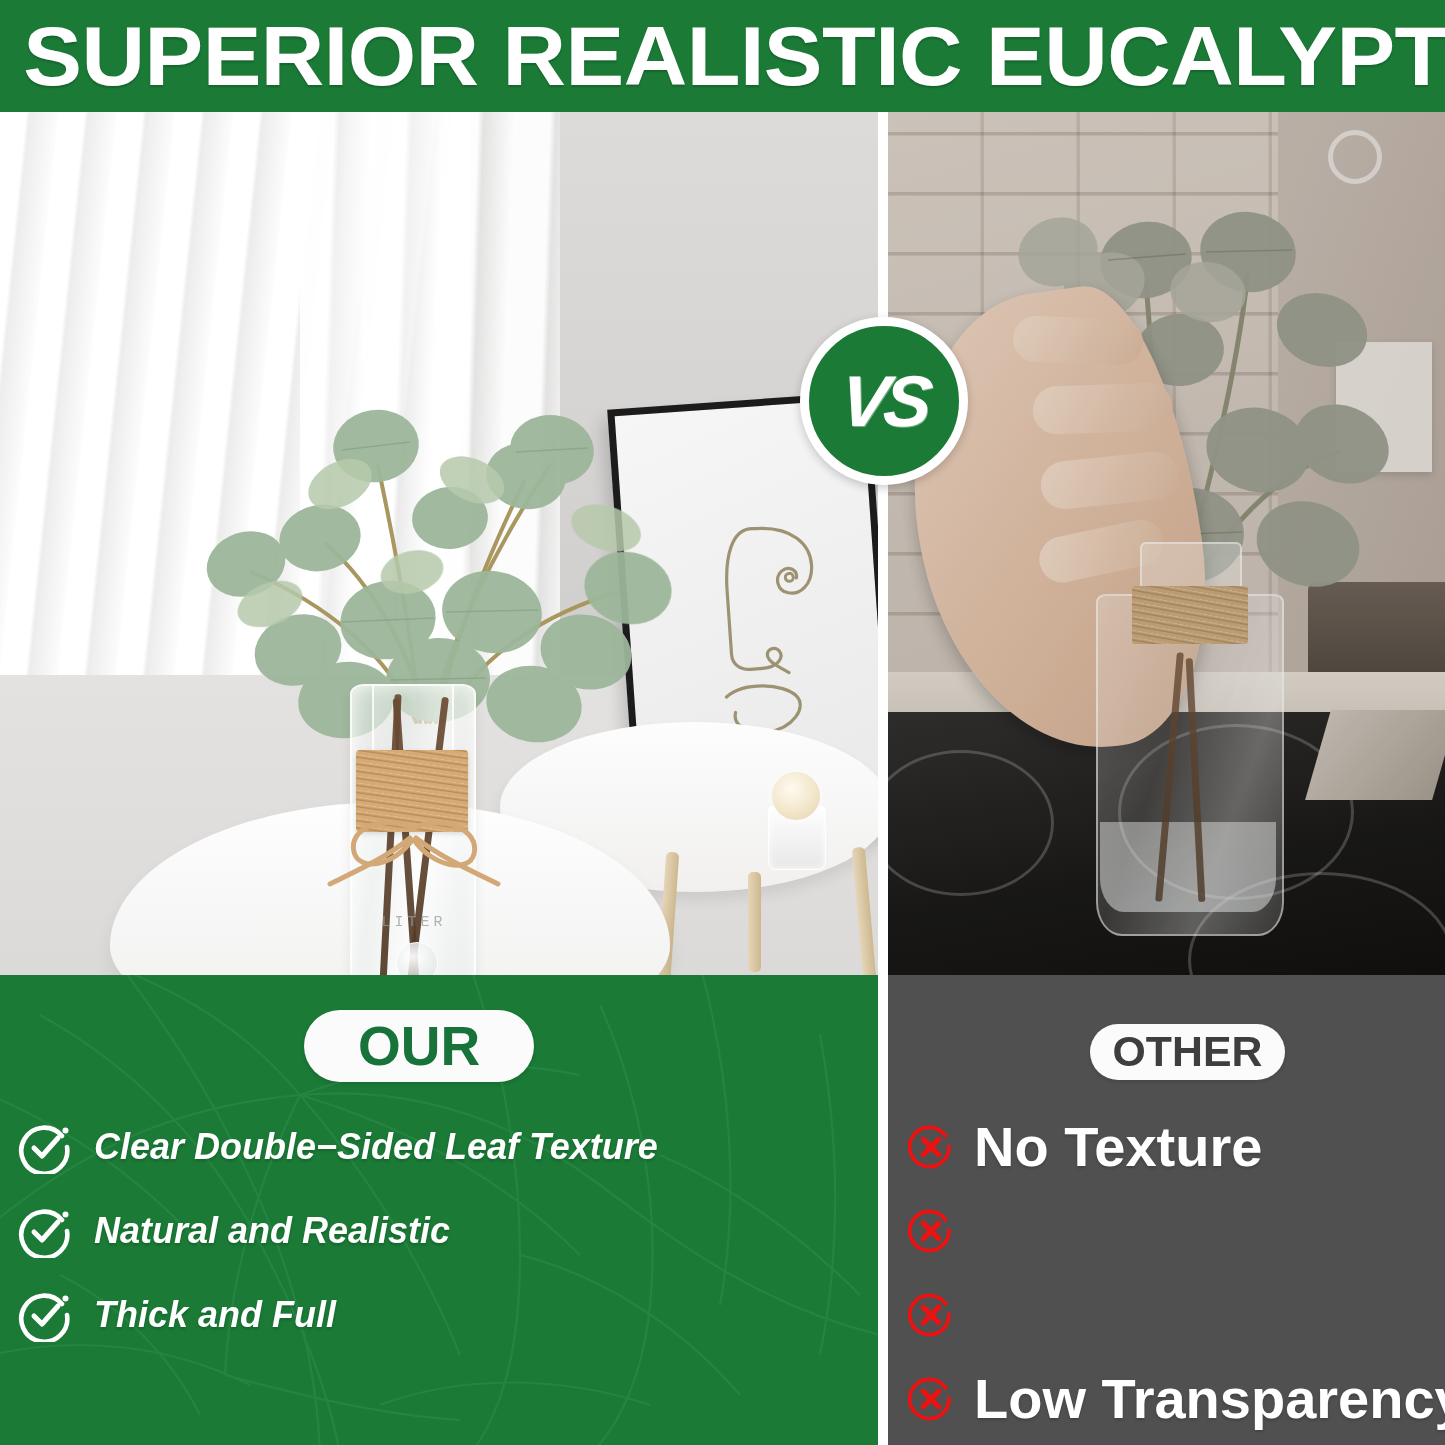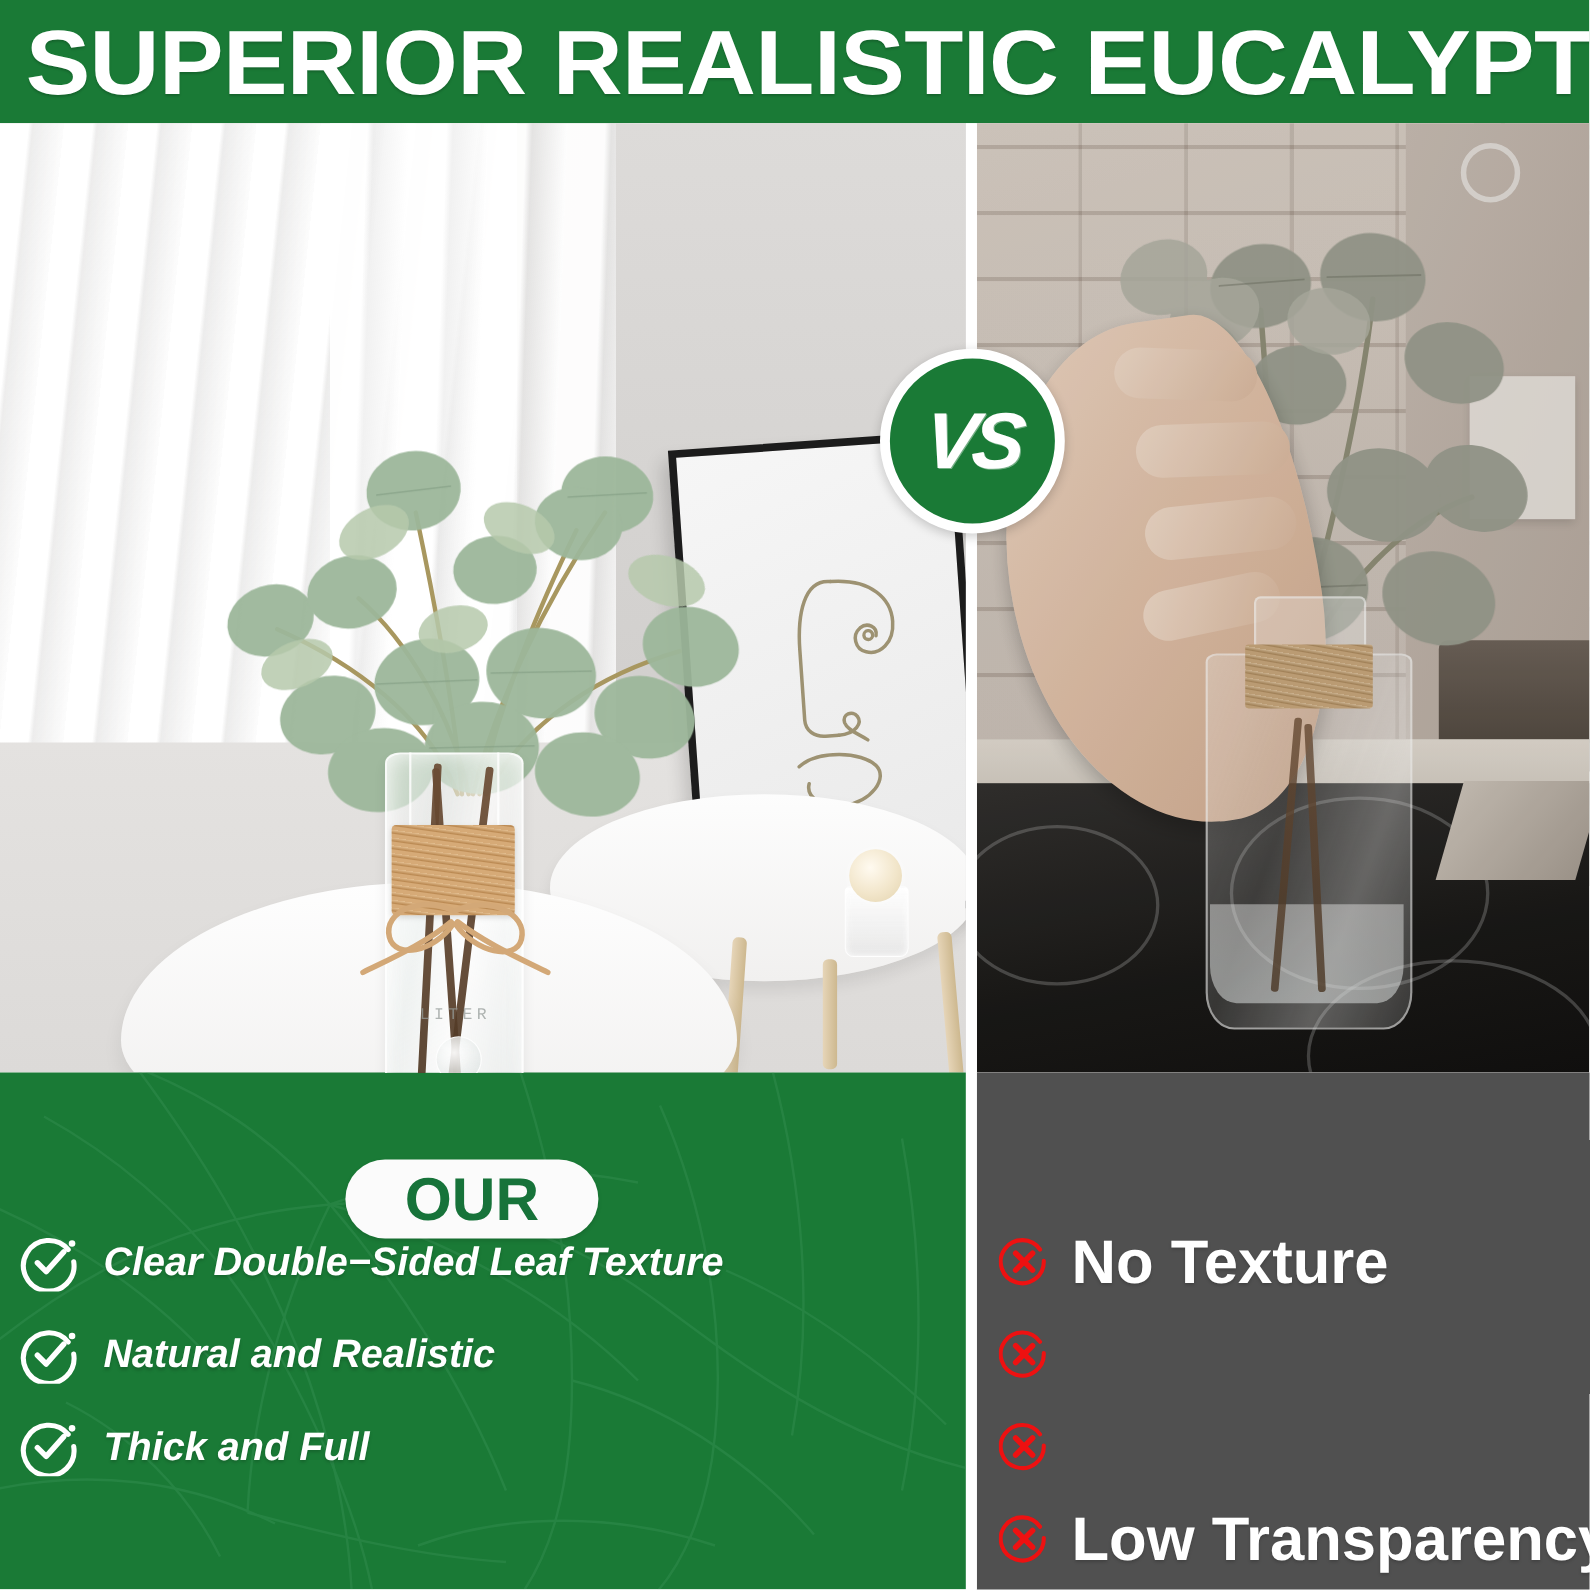--- a/index.html
+++ b/index.html
@@ -311,21 +311,21 @@
     position:absolute;inset:0;opacity:.5;pointer-events:none;
   }
 
   .pill{
     position:absolute;
     background:#fbfbfb;
     border-radius:60px;
     display:flex;align-items:center;justify-content:center;
     box-shadow:0 2px 4px rgba(0,0,0,.12);
   }
-  .pill-our{left:314px;top:1010px;width:230px;height:72px;margin-top:44px;}
+  .pill-our{left:304px;top:1010px;width:230px;height:72px;}
   .pill-other{left:1090px;top:1024px;width:195px;height:56px;}
   .pill-our .pill-label{
     color:#17733a;font-weight:bold;font-size:55px;line-height:1;
     font-family:"Liberation Sans",sans-serif;letter-spacing:0px;
   }
   .pill-other .pill-label{
     color:#3e3e3e;font-weight:bold;font-size:42px;line-height:1;
     font-family:"Liberation Sans Narrow","Liberation Sans",sans-serif;
     letter-spacing:0px;transform:scaleX(1.02);
   }
@@ -557,20 +557,23 @@
       </svg>
     </div>
 
     <div class="panel panel-other"></div>
     <div class="panel-divider"></div>
   </div>
 
   <div class="pill pill-our">
     <span class="pill-label">OUR</span>
   </div>
+  <div class="pill pill-other">
+    <span class="pill-label">OTHER</span>
+  </div>
 
   <div class="feature-list list-our">
 
     <div class="feature">
       <svg class="f-icon" viewBox="0 0 54 54">
         <path d="M44 16 A23 23 0 1 0 49 27" fill="none" stroke="#ffffff" stroke-width="4.6" stroke-linecap="round"></path>
         <circle cx="47.5" cy="10.5" r="3" fill="#ffffff"></circle>
         <path d="M16 28 L24 36 L40 18" fill="none" stroke="#ffffff" stroke-width="5" stroke-linecap="round" stroke-linejoin="round"></path>
       </svg>
       <span class="f-text">Clear Double−Sided Leaf Texture</span>

